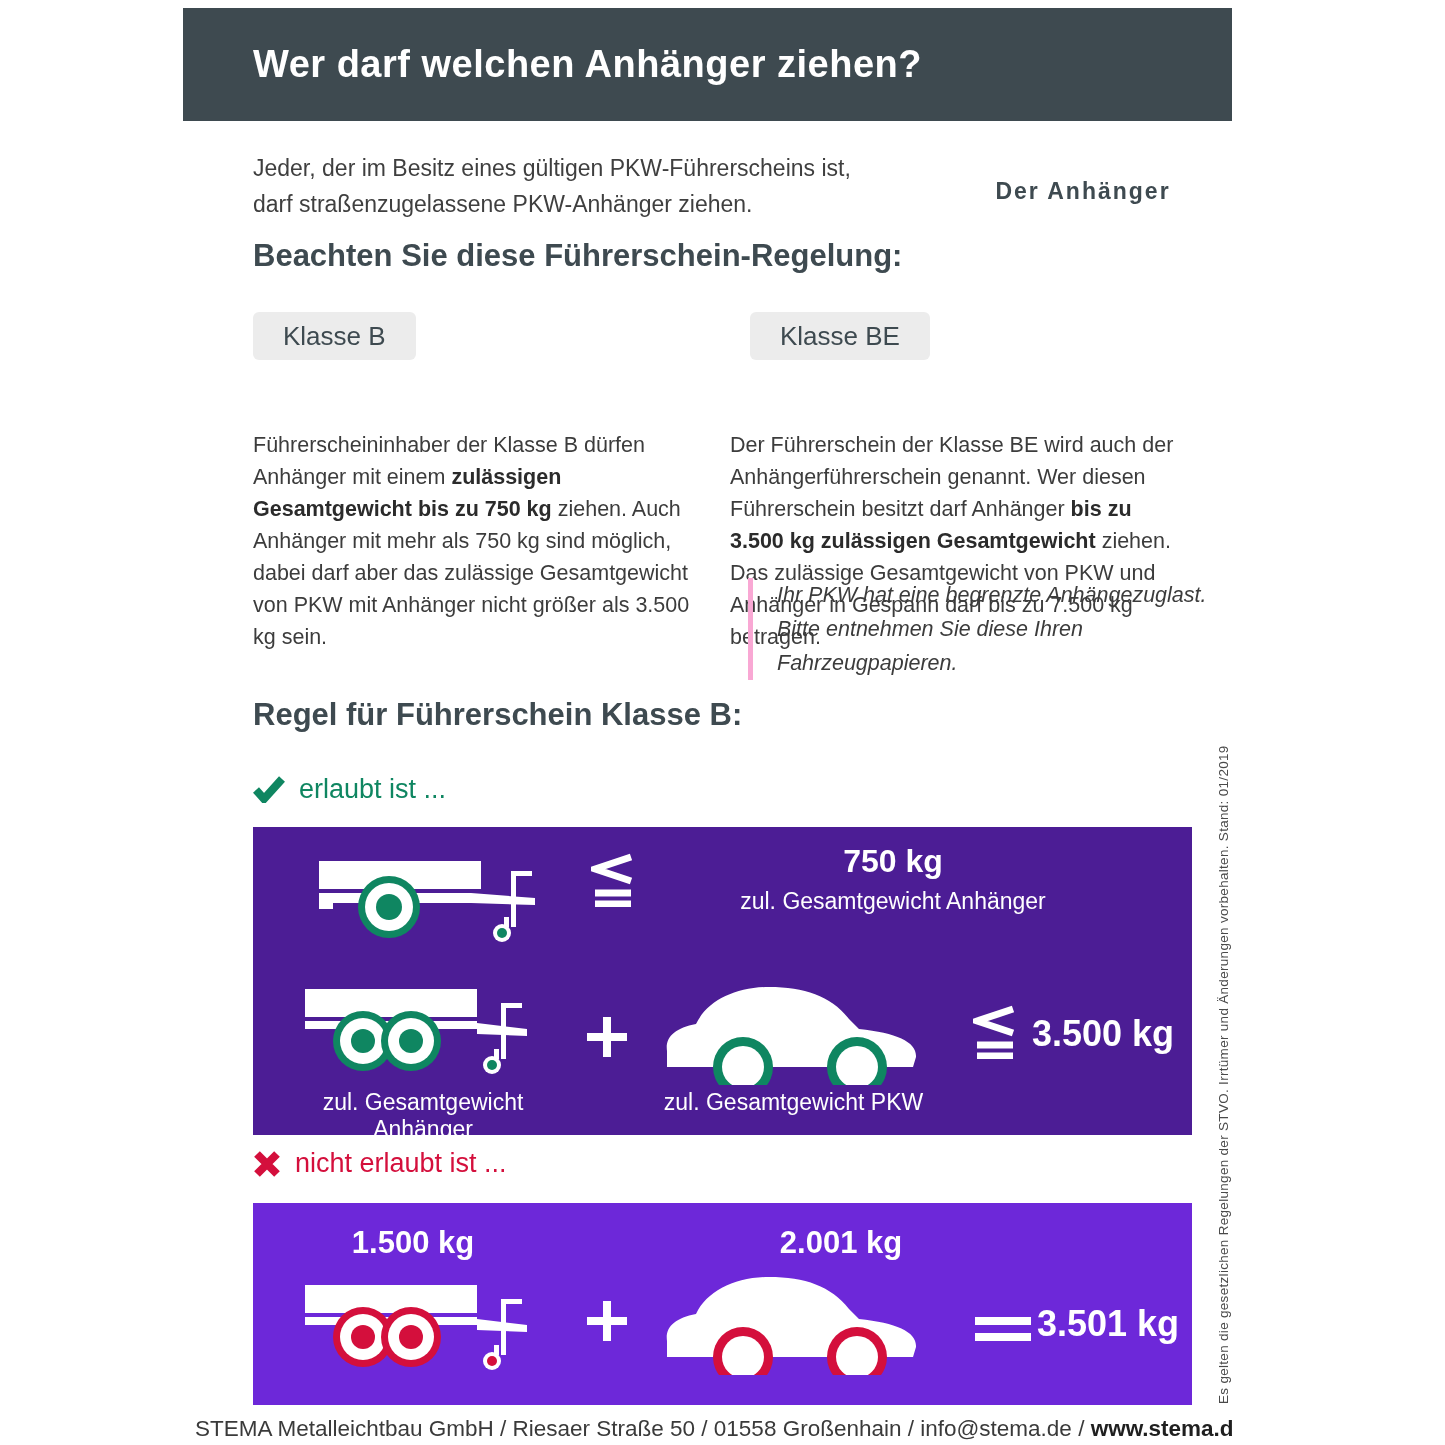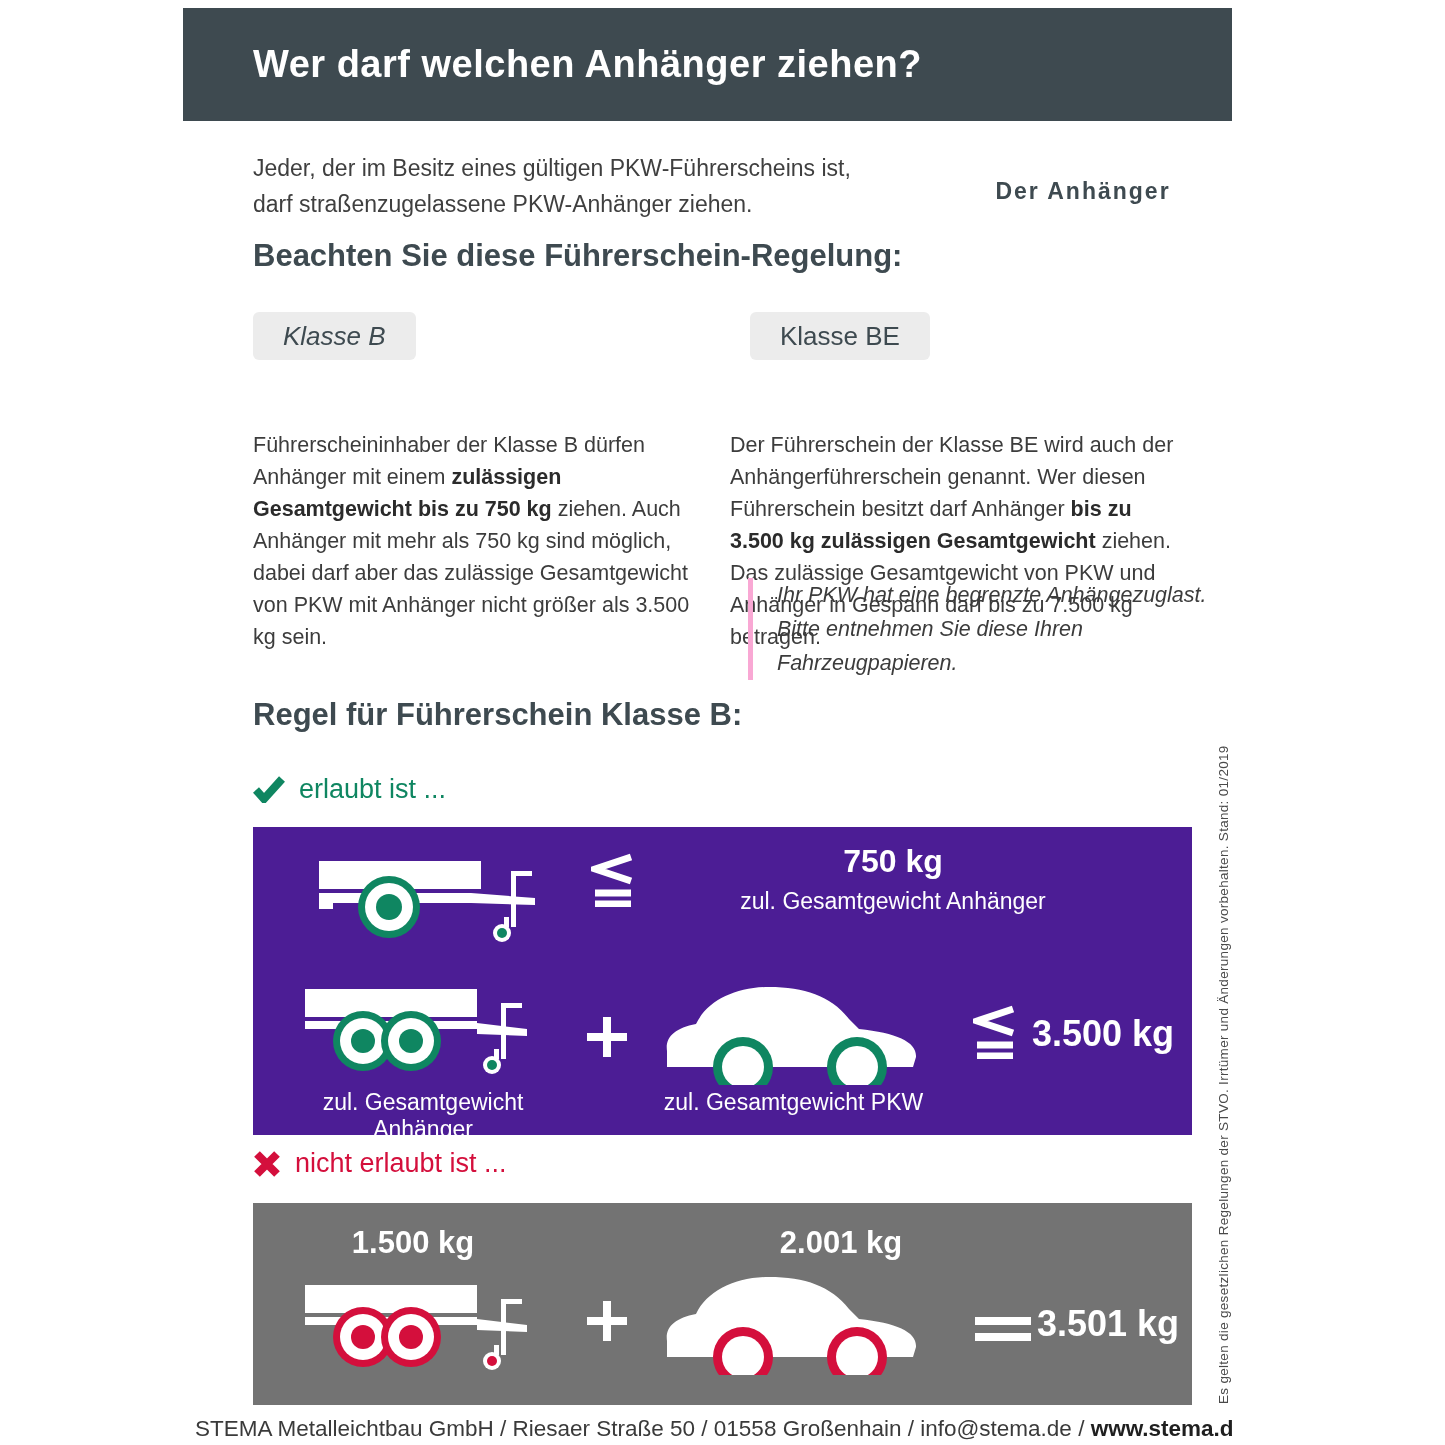--- a/index.html
+++ b/index.html
@@ -13,34 +13,34 @@
   .header-title { margin-left:70px; font-size:38px; font-weight:bold; color:#ffffff; letter-spacing:.5px; }
   .logo { position:absolute; left:963px; top:4px; width:240px; height:176px; }
   .logo-tagline { position:absolute; left:963px; top:178px; width:240px; text-align:center;
     font-weight:bold; font-size:23px; color:#3E4A50; letter-spacing:2px; }
   
   .intro { position:absolute; left:253px; top:150px; font-size:23px; line-height:36px; color:#3f3f3f; }
   
   .reg-heading { position:absolute; left:253px; top:238px; font-size:31px; font-weight:bold; color:#3E4A50; }
   .badge { position:absolute; top:312px; height:48px; line-height:48px; padding:0 30px;
     background:#ECECEC; border-radius:6px; font-size:26px; color:#3E4A50; }
-  .badge.b { left:253px;font-style:italic; } .badge.be { left:750px; }
+  .badge.b { left:253px; } .badge.be { left:750px; }
   .col { position:absolute; top:407px; width:452px; font-size:21.5px; line-height:32px; color:#3c3c3c; }
   .col.left { left:253px; } .col.right { left:730px; }
   .col strong { color:#2b2b2b;margin-top:48px; }
   .note { position:absolute; left:748px; top:578px; border-left:5px solid #f9a8d4;
     padding-left:24px; font-style:italic; font-size:21.5px; line-height:34px; color:#3c3c3c; }
   
   .rule-heading { position:absolute; left:253px; top:697px; font-size:31px; font-weight:bold; color:#3E4A50; }
   .statusline { position:absolute; left:253px; display:flex; align-items:center; gap:14px; font-size:27px; }
   .statusline.allowed { top:774px; color:#0F8661; }
   .statusline.notallowed { top:1148px; color:#D40F3C; }
   .bigbox { position:absolute; left:253px; width:939px; }
   .gbox { top:827px; height:308px; background:#4c1d95; --bg:#0F8661; }
-  .rbox { top:1203px; height:202px; background:#737373; --bg:#D40F3C; }
+  .rbox { top:1203px; height:202px; background:#6d28d9; --bg:#D40F3C; }
   .abs { position:absolute; }
   .kg-big { font-size:32px; font-weight:bold; color:#fff; }
   .kg-xl { font-size:36px; font-weight:bold; color:#fff; }
   .box-label { font-size:23px; color:#fff; }
   .center { text-align:center; }
   
   .t1 { left:48px; top:26px; } .leq1 { left:338px; top:26px; }
   .r1text { left:420px; top:16px; width:440px; }
   .r1text .kg-big { margin-bottom:8px; }
   .t2 { left:38px; top:158px; } .plus1 { left:332px; top:188px; }

